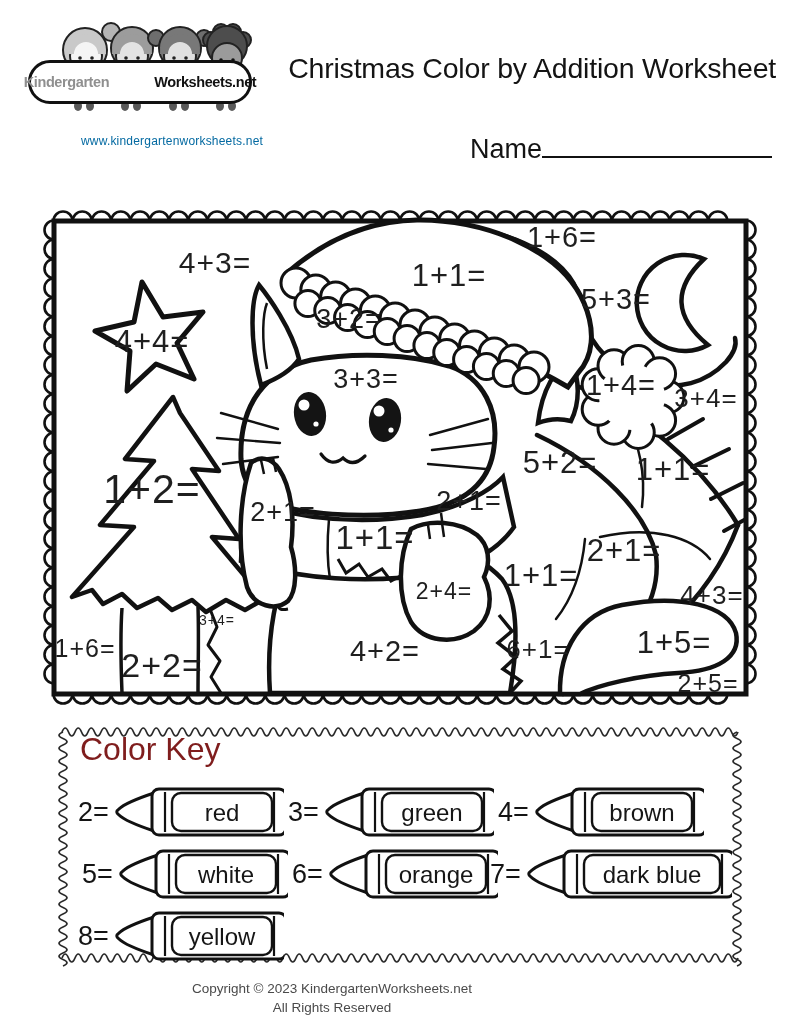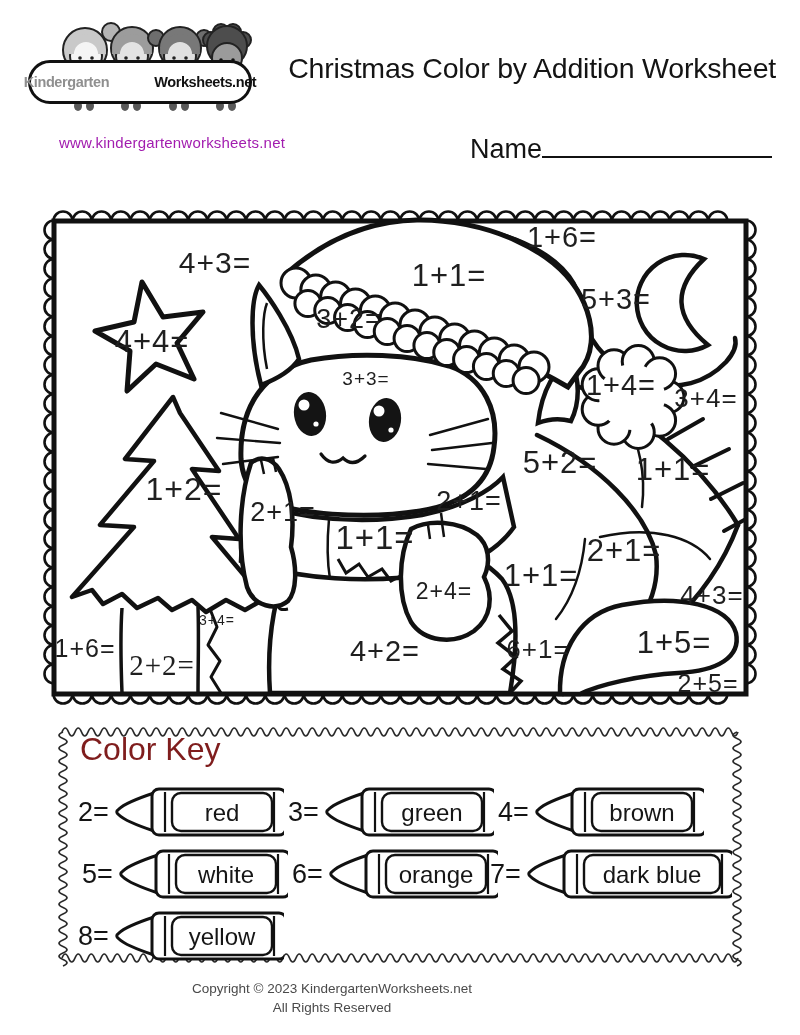--- a/index.html
+++ b/index.html
@@ -7,21 +7,21 @@
         font-family:"Liberation Sans",sans-serif;color:#1c1c1c;}
   
   .logo{position:absolute;left:28px;top:16px;width:232px;height:100px;}
   .logo-kids{position:absolute;left:0;top:0;}
   .logo-pill{position:absolute;left:0;top:44px;width:218px;height:38px;border:3px solid #111;
              border-radius:22px;background:#fff;display:flex;align-items:center;justify-content:center;
              white-space:nowrap;z-index:2;gap:45px;}
   .logo-pill .gray{color:#8f8f8f;font-weight:bold;font-size:14.5px;letter-spacing:-0.4px;}
   .logo-pill .black{color:#111;font-weight:bold;font-size:14.5px;letter-spacing:-0.4px;}
   .logo-url{position:absolute;left:24px;top:118px;width:240px;text-align:center;
-            font-size:15px;color:#a21caf;letter-spacing:0.2px;}
+            font-size:12px;color:#0369a1;letter-spacing:0.2px;}
   .title{position:absolute;right:24px;top:52px;font-size:28.5px;letter-spacing:-0.2px;color:#141414;}
   .name-row{position:absolute;left:430px;top:134px;font-size:27px;color:#141414;margin-left:40px;}
   .name-line{display:inline-block;width:230px;height:22px;border-bottom:2.2px solid #111;}
   
   .picture{position:absolute;left:40px;top:207px;width:720px;height:503px;}
   .picture svg.art{position:absolute;left:0;top:0;z-index:1;}
   .problems{position:absolute;left:0;top:0;width:720px;height:503px;z-index:3;}
   .problem{position:absolute;transform:translate(-50%,-50%);white-space:nowrap;
            letter-spacing:1px;color:#1f1f1f;}
   .sc{fill:#fff;stroke:#111;stroke-width:2.6;}
@@ -340,36 +340,36 @@
         <path fill="none" stroke="#111" stroke-width="2.4" stroke-linecap="round" d="M238,222 L181,206 M240,236 L177,231 M238,250 L183,257 M390,228 L448,212 M392,243 L452,236 M388,257 L446,262"></path>
       </g>
     </svg>
     <div class="problems">
         <div class="problem" style="left: 175px; top: 56px; font-size: 30px;">4+3=</div>
         <div class="problem" style="left: 409px; top: 69px; font-size: 31px;">1+1=</div>
         <div class="problem" style="left: 522px; top: 30px; font-size: 29px;">1+6=</div>
         <div class="problem" style="left: 576px; top: 92px; font-size: 29px;">5+3=</div>
         <div class="problem" style="left: 309px; top: 112px; font-size: 27px;">3+2=</div>
         <div class="problem" style="left: 112px; top: 135px; font-size: 31px;">4+4=</div>
-        <div class="problem" style="left: 326px; top: 172px; font-size: 19px;">3+3=</div>
+        <div class="problem" style="left: 326px; top: 172px; font-size: 27px;">3+3=</div>
         <div class="problem" style="left: 581px; top: 178px; font-size: 29px;">1+4=</div>
         <div class="problem" style="left: 666px; top: 191px; font-size: 26px;">3+4=</div>
         <div class="problem" style="left: 520px; top: 256px; font-size: 31px;">5+2=</div>
         <div class="problem" style="left: 633px; top: 263px; font-size: 31px;">1+1=</div>
-        <div class="problem" style="left: 112px; top: 282px; font-size: 32px; margin-left: 32px;">1+2=</div>
+        <div class="problem" style="left: 112px; top: 282px; font-size: 41px;">1+2=</div>
         <div class="problem" style="left: 243px; top: 305px; font-size: 27px;">2+1=</div>
         <div class="problem" style="left: 429px; top: 294px; font-size: 27px;">2+1=</div>
         <div class="problem" style="left: 335px; top: 331px; font-size: 33px;">1+1=</div>
         <div class="problem" style="left: 584px; top: 344px; font-size: 31px;">2+1=</div>
         <div class="problem" style="left: 501px; top: 369px; font-size: 31px;">1+1=</div>
         <div class="problem" style="left: 404px; top: 384px; font-size: 23px;">2+4=</div>
         <div class="problem" style="left: 672px; top: 388px; font-size: 26px;">4+3=</div>
         <div class="problem" style="left: 177px; top: 413px; font-size: 14px;">3+4=</div>
         <div class="problem" style="left: 45px; top: 441px; font-size: 25px;">1+6=</div>
-        <div class="problem" style="left: 122px; top: 458px; font-size: 29px; font-family: Liberation Serif, serif;">2+2=</div>
+        <div class="problem" style="left: 122px; top: 458px; font-size: 34px;">2+2=</div>
         <div class="problem" style="left: 345px; top: 444px; font-size: 29px;">4+2=</div>
         <div class="problem" style="left: 498px; top: 442px; font-size: 26px;">6+1=</div>
         <div class="problem" style="left: 618px; top: 436px; font-size: 31px; margin-left: 16px;">1+5=</div>
         <div class="problem" style="left: 668px; top: 476px; font-size: 25px;">2+5=</div>
       </div>
   </div>
 
   <div class="color-key">
     <svg class="border" width="692" height="244" viewBox="0 0 692 244" id="key-waves">
         <path d="M8,9 q3.25,-8 6.5,0 q3.25,8 6.5,0 q3.25,-8 6.5,0 q3.25,8 6.5,0 q3.25,-8 6.5,0 q3.25,8 6.5,0 q3.25,-8 6.5,0 q3.25,8 6.5,0 q3.25,-8 6.5,0 q3.25,8 6.5,0 q3.25,-8 6.5,0 q3.25,8 6.5,0 q3.25,-8 6.5,0 q3.25,8 6.5,0 q3.25,-8 6.5,0 q3.25,8 6.5,0 q3.25,-8 6.5,0 q3.25,8 6.5,0 q3.25,-8 6.5,0 q3.25,8 6.5,0 q3.25,-8 6.5,0 q3.25,8 6.5,0 q3.25,-8 6.5,0 q3.25,8 6.5,0 q3.25,-8 6.5,0 q3.25,8 6.5,0 q3.25,-8 6.5,0 q3.25,8 6.5,0 q3.25,-8 6.5,0 q3.25,8 6.5,0 q3.25,-8 6.5,0 q3.25,8 6.5,0 q3.25,-8 6.5,0 q3.25,8 6.5,0 q3.25,-8 6.5,0 q3.25,8 6.5,0 q3.25,-8 6.5,0 q3.25,8 6.5,0 q3.25,-8 6.5,0 q3.25,8 6.5,0 q3.25,-8 6.5,0 q3.25,8 6.5,0 q3.25,-8 6.5,0 q3.25,8 6.5,0 q3.25,-8 6.5,0 q3.25,8 6.5,0 q3.25,-8 6.5,0 q3.25,8 6.5,0 q3.25,-8 6.5,0 q3.25,8 6.5,0 q3.25,-8 6.5,0 q3.25,8 6.5,0 q3.25,-8 6.5,0 q3.25,8 6.5,0 q3.25,-8 6.5,0 q3.25,8 6.5,0 q3.25,-8 6.5,0 q3.25,8 6.5,0 q3.25,-8 6.5,0 q3.25,8 6.5,0 q3.25,-8 6.5,0 q3.25,8 6.5,0 q3.25,-8 6.5,0 q3.25,8 6.5,0 q3.25,-8 6.5,0 q3.25,8 6.5,0 q3.25,-8 6.5,0 q3.25,8 6.5,0 q3.25,-8 6.5,0 q3.25,8 6.5,0 q3.25,-8 6.5,0 q3.25,8 6.5,0 q3.25,-8 6.5,0 q3.25,8 6.5,0 q3.25,-8 6.5,0 q3.25,8 6.5,0 q3.25,-8 6.5,0 q3.25,8 6.5,0 q3.25,-8 6.5,0 q3.25,8 6.5,0 q3.25,-8 6.5,0 q3.25,8 6.5,0 q3.25,-8 6.5,0 q3.25,8 6.5,0 q3.25,-8 6.5,0 q3.25,8 6.5,0 q3.25,-8 6.5,0 q3.25,8 6.5,0 q3.25,-8 6.5,0 q3.25,8 6.5,0 q3.25,-8 6.5,0 q3.25,8 6.5,0 q3.25,-8 6.5,0 q3.25,8 6.5,0 q3.25,-8 6.5,0 q3.25,8 6.5,0 q3.25,-8 6.5,0 q3.25,8 6.5,0 q3.25,-8 6.5,0 q3.25,8 6.5,0 q3.25,-8 6.5,0 q3.25,8 6.5,0 q3.25,-8 6.5,0 q3.25,8 6.5,0" class="wv"></path>

